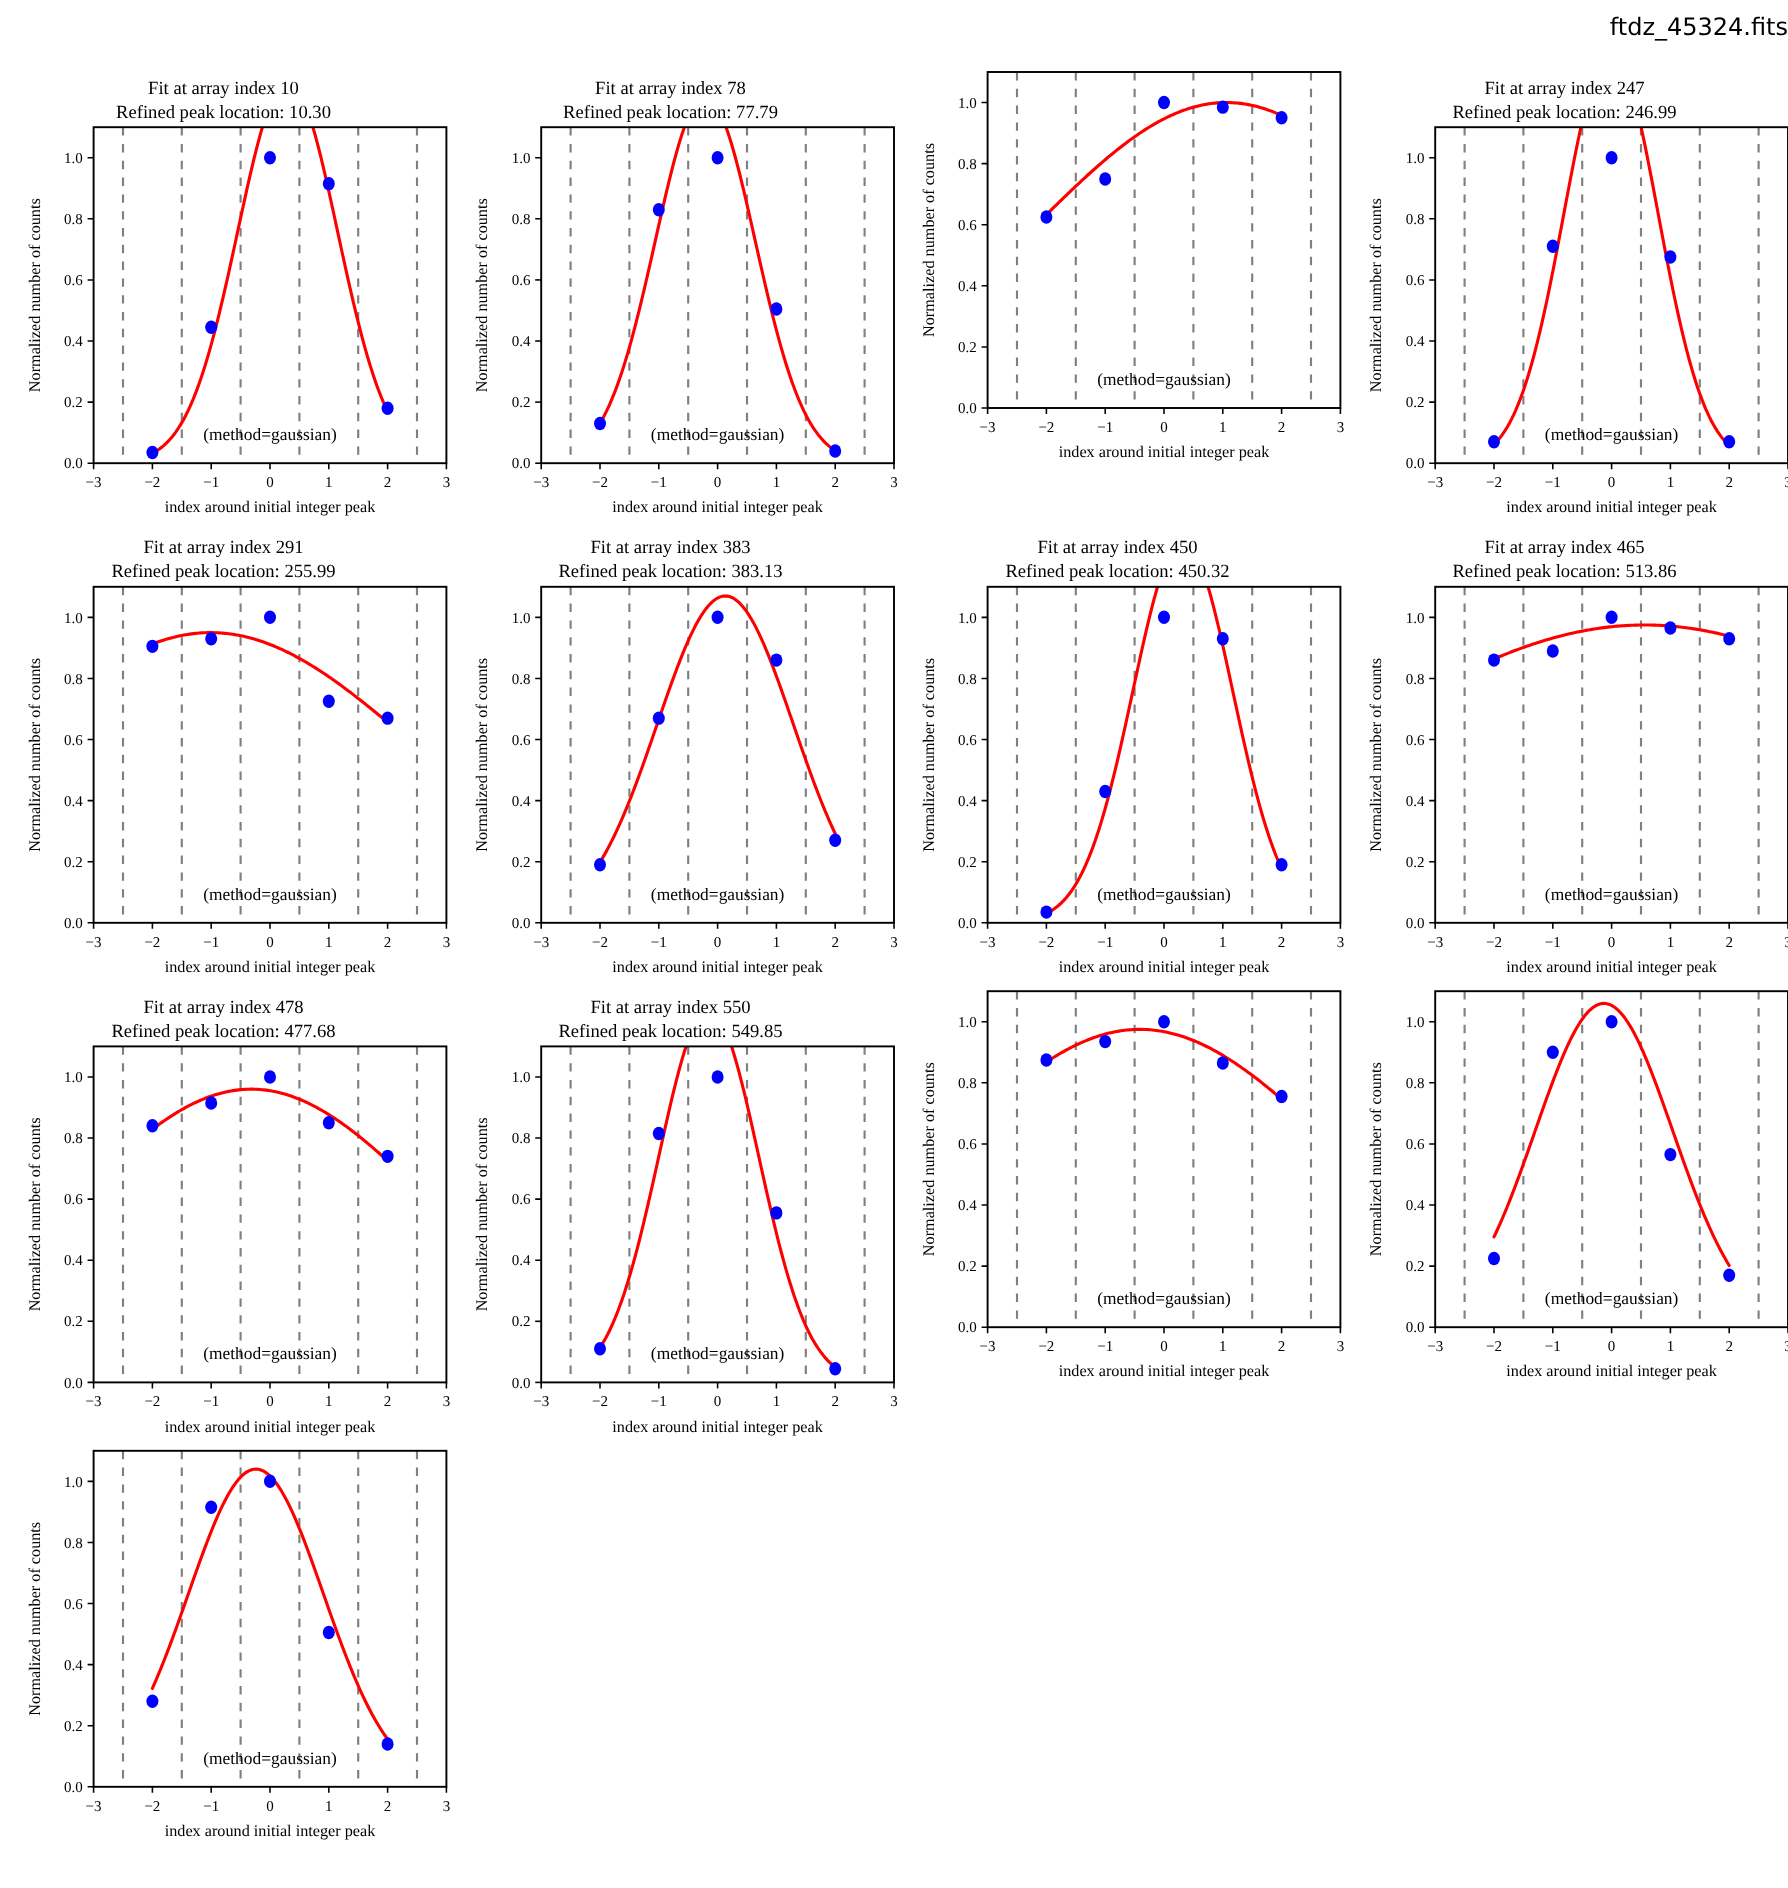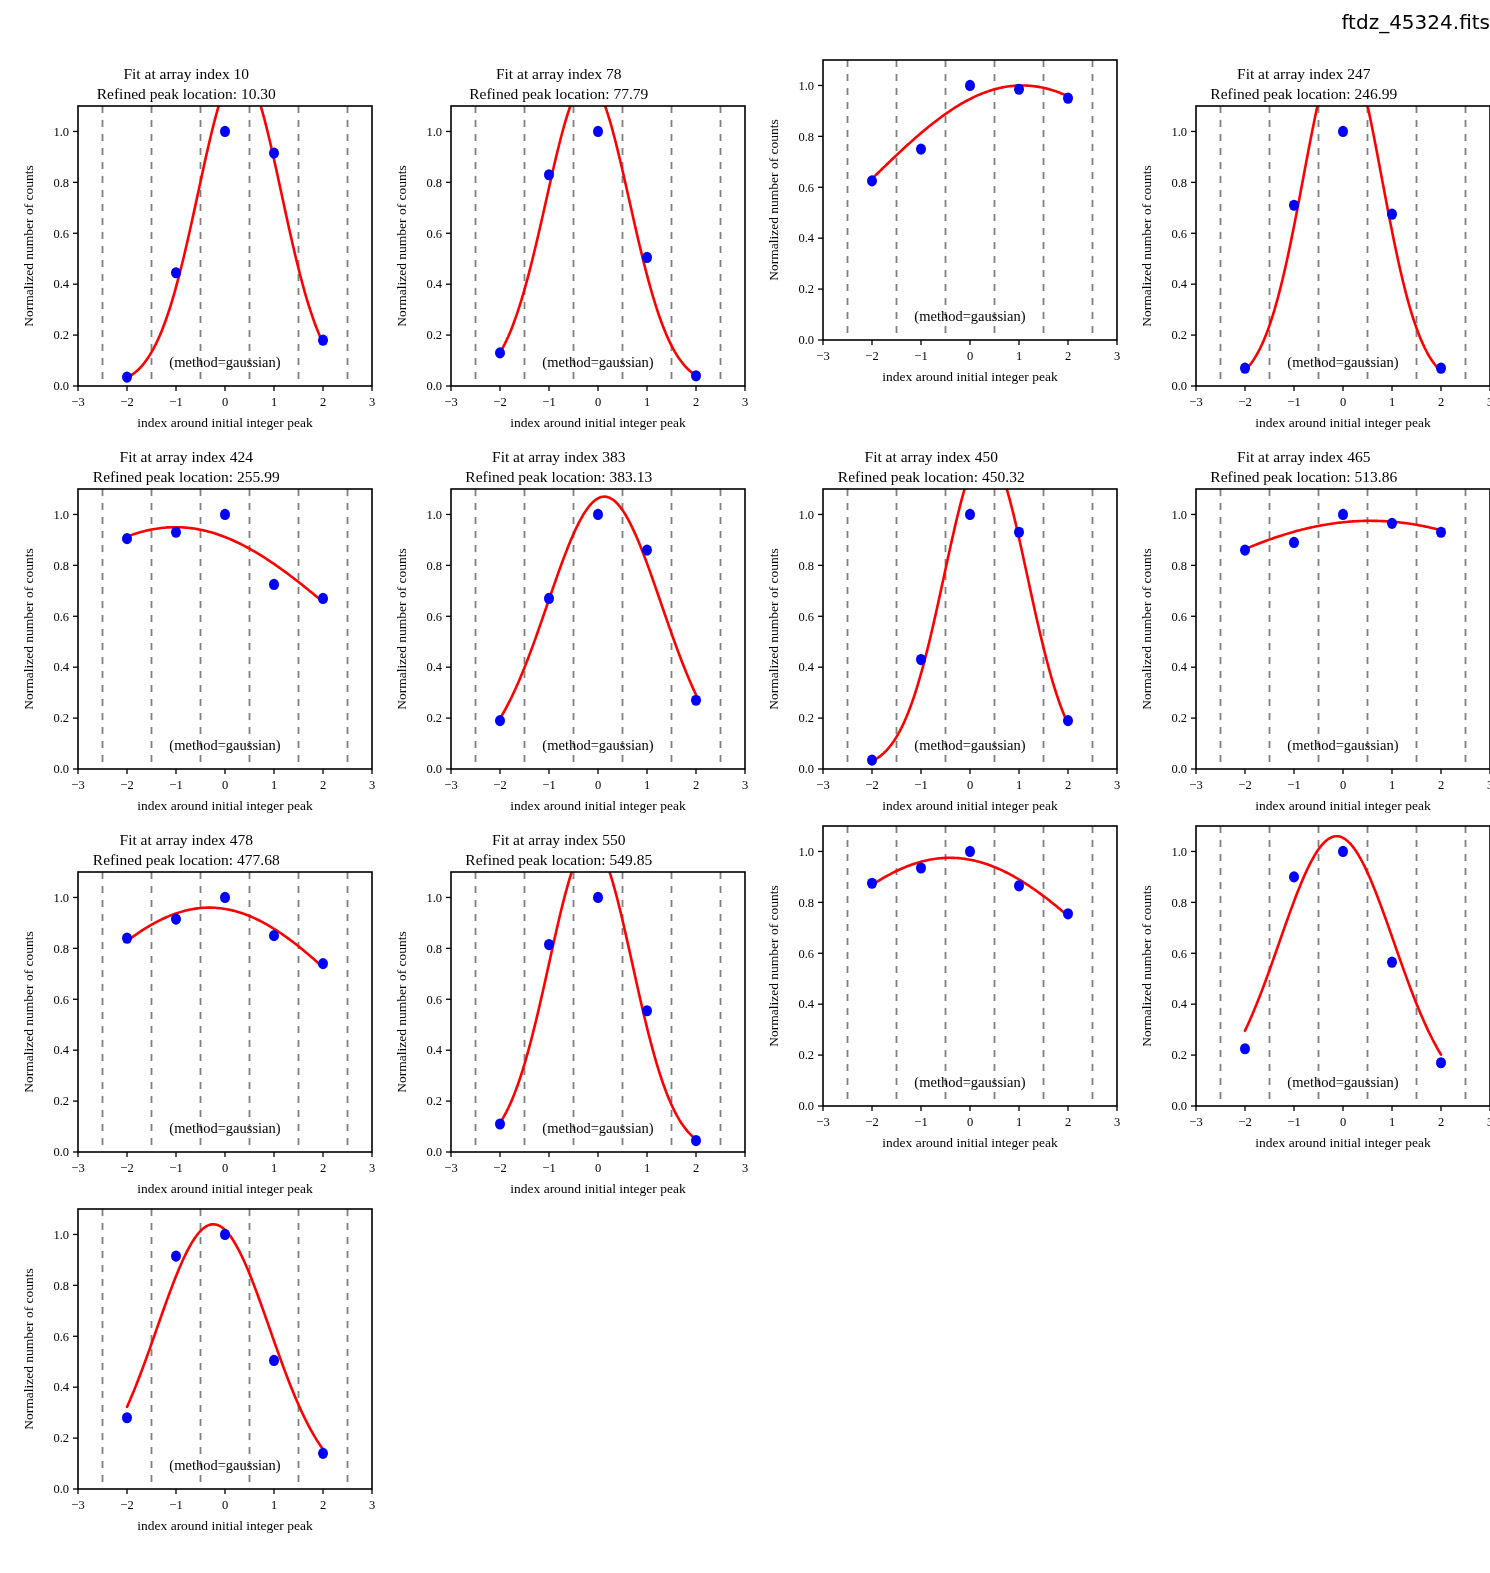--- a/index.html
+++ b/index.html
@@ -282,21 +282,21 @@
             <line x1="57" y1="27.454545454545467" x2="62" y2="27.454545454545467" stroke="#000000" stroke-width="1.3"></line>
             <text x="53" y="31.754545454545468" text-anchor="end" font-size="12.5" fill="#000000">1.0</text>
             <text x="209" y="323" text-anchor="middle" font-size="13.5" fill="#000000">index around initial integer peak</text>
             <text transform="rotate(-90)" x="-142" y="17" text-anchor="middle" font-size="13.5" fill="#000000">Normalized number of counts</text>
           </svg>
         </div>
     </figure>
 
     <figure class="subplot">
       <div class="sp-title">
-        <div>Fit at array index 424</div>
+        <div>Fit at array index 291</div>
         <div>Refined peak location: 255.99</div>
       </div>
       <div class="plot">
           <svg width="372" height="335" viewBox="0 0 372 335" xmlns="http://www.w3.org/2000/svg">
             <defs>
               <clipPath id="clip4">
                 <rect x="62" y="2" width="294" height="280"></rect>
               </clipPath>
             </defs>
             <line x1="86.5" y1="2" x2="86.5" y2="282" stroke="#808080" stroke-width="1.8" stroke-dasharray="7 7"></line>

